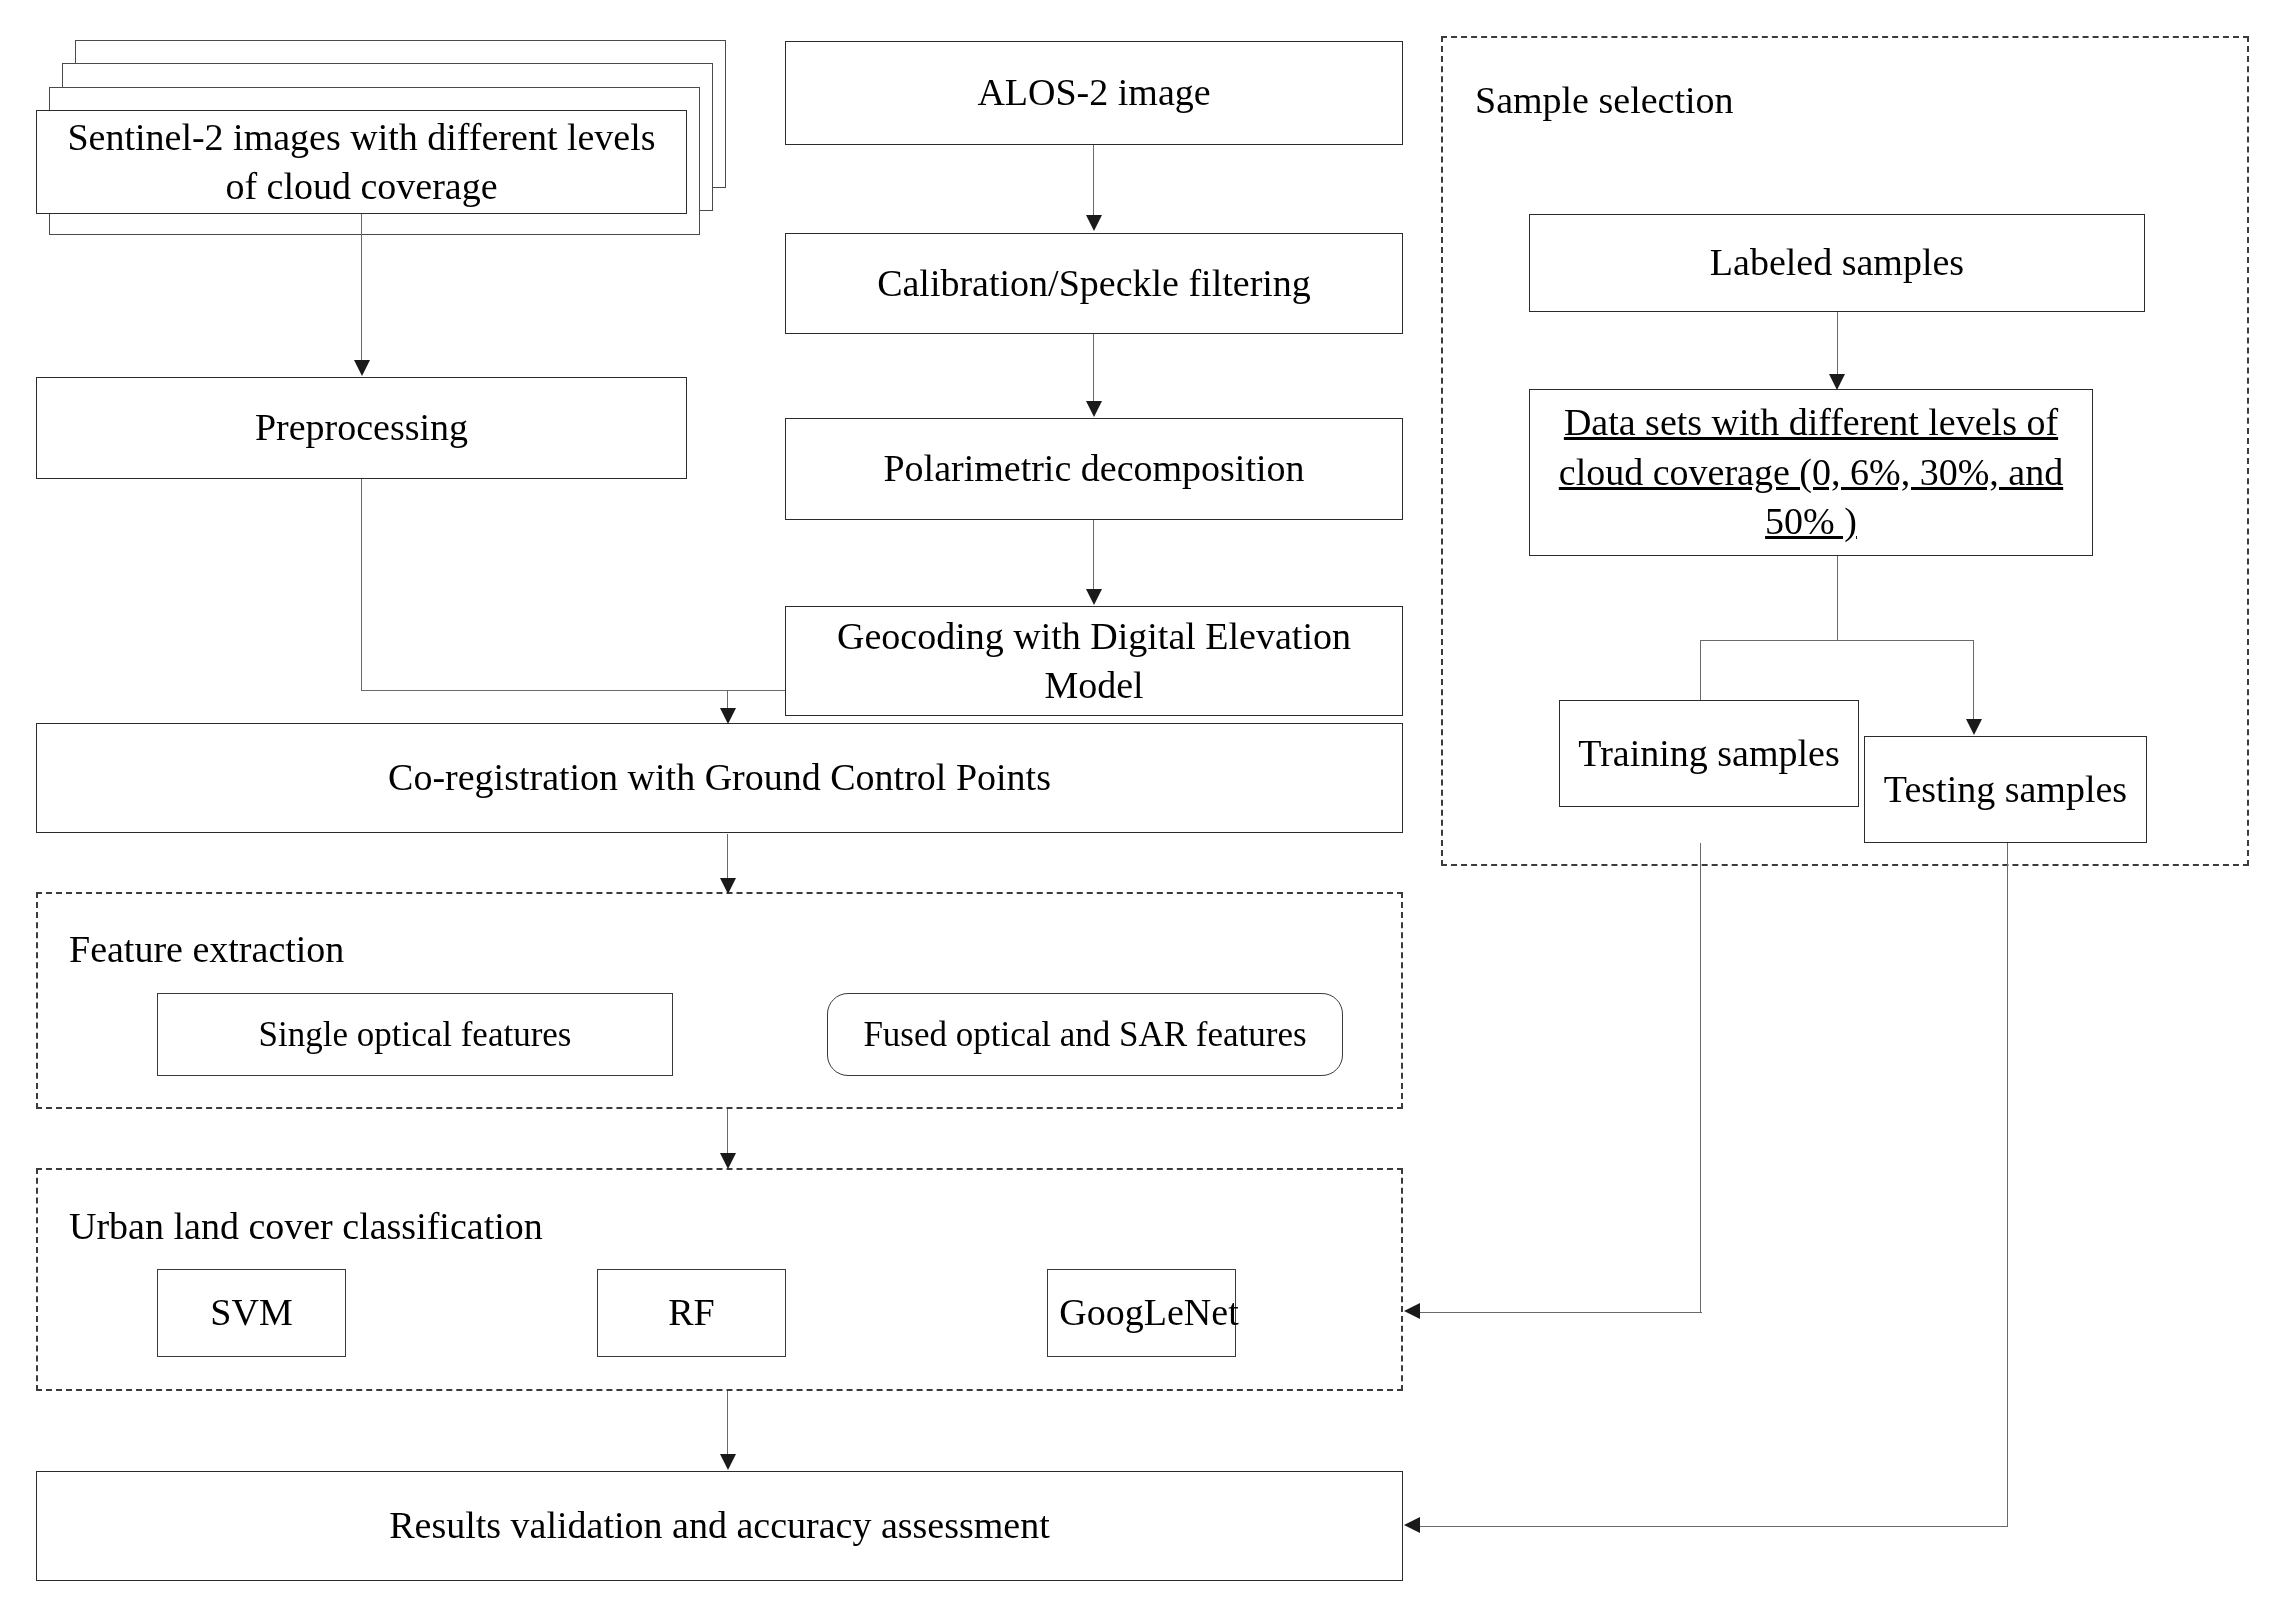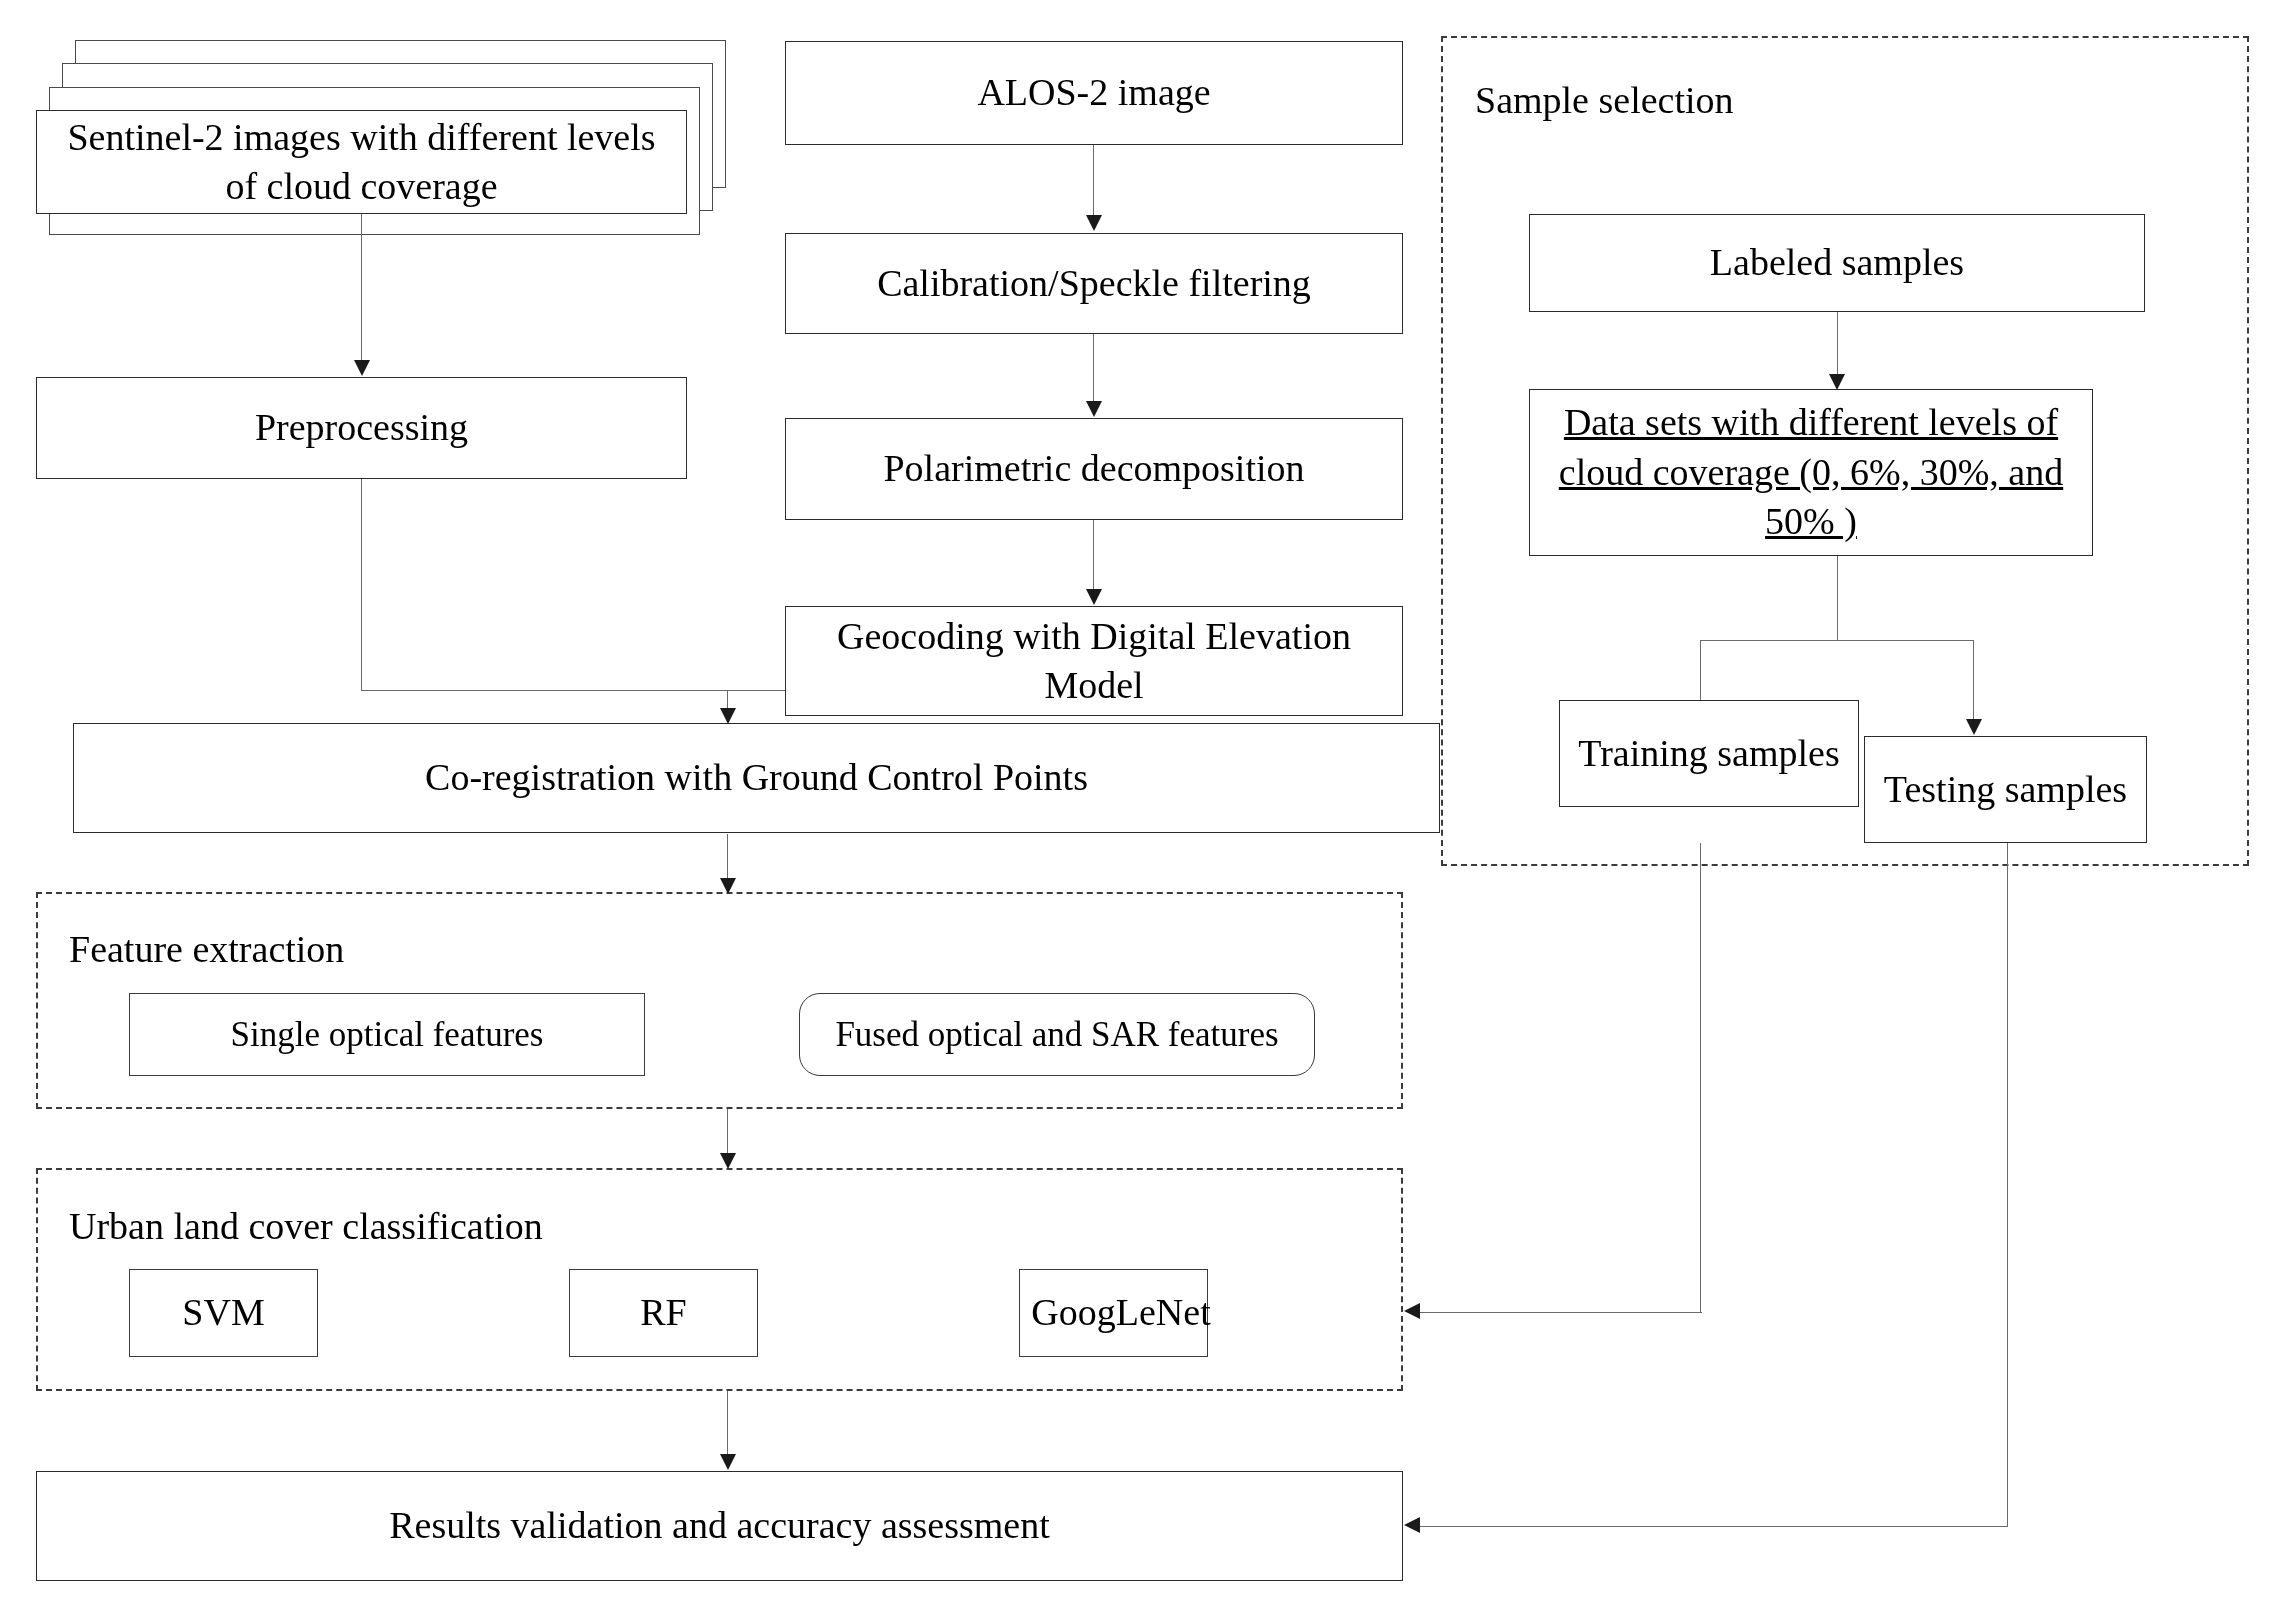--- a/index.html
+++ b/index.html
@@ -20,21 +20,21 @@
     display:flex;
     align-items:center;
     justify-content:center;
     text-align:center;
     line-height:1.30;
     font-size:38px;
     padding:0 11.3px;
     z-index:5;
   }
   .node .lbl{display:block;width:100%;}
-  .node.thin{border-width:1.9px;border-color:#3a3a3a;}
+  .node.thin{border-width:1.9px;border-color:#3a3a3a;margin-left:28px;}
   
   .sheet{
     position:absolute;
     box-sizing:border-box;
     background:#fff;
     border:1.9px solid #4a4a4a;
     z-index:2;
   }
   
   .panel{
@@ -121,21 +121,21 @@
   <div class="vline" style="left:1093px;top:716px;height:-1.3px;"></div>
   <div class="vline" style="left:1093px;top:716px;height:-1.9px;"></div>
   <div class="vline" style="left:1093px;top:716px;height:-2.5px;"></div>
   <div class="vline" style="left:1093px;top:711px;height:-5px;"></div>
   <div class="hline" style="left:361px;top:690px;width:734px;"></div>
   <div class="vline" style="left:1093px;top:716px;height:0px;"></div>
   <div class="vline" style="left:1093px;top:689px;height:27px;"></div>
   <div class="vline" style="left:727px;top:690px;height:17.6px;"></div>
   <div class="arrow-down" style="left:720px;top:708px;"></div>
 
-  <div class="node" style="left:36px;top:723px;width:1367px;height:110px;margin-left:37px;">
+  <div class="node" style="left:36px;top:723px;width:1367px;height:110px;">
     <span class="lbl">Co-registration with Ground Control Points</span>
   </div>
 
   <div class="vline" style="left:727px;top:834px;height:44px;"></div>
   <div class="arrow-down" style="left:720px;top:878px;"></div>
 
   <div class="panel" style="left:36px;top:892px;width:1367px;height:217px;"></div>
   <div class="panel-title" style="left:69px;top:930px;">Feature extraction</div>
 
   <div class="node thin" style="left:129px;top:993px;width:516px;height:83px;font-size:35px;">

